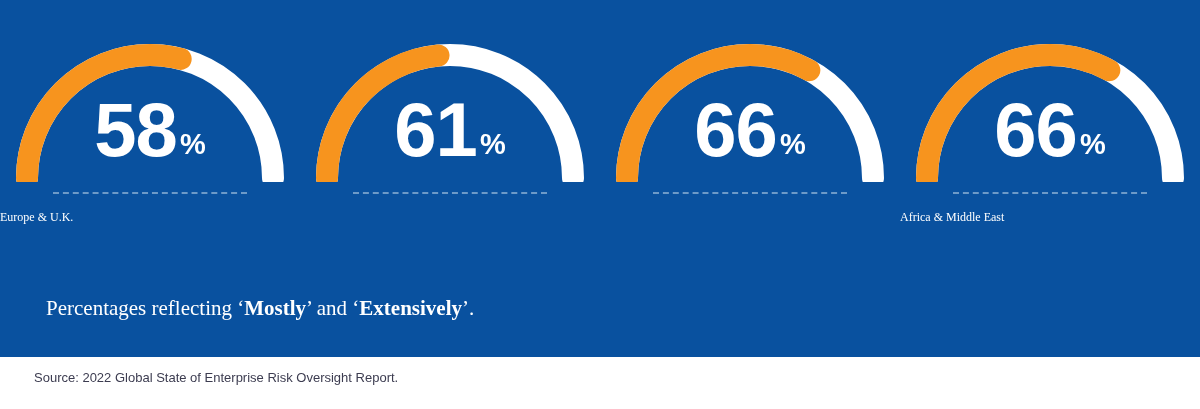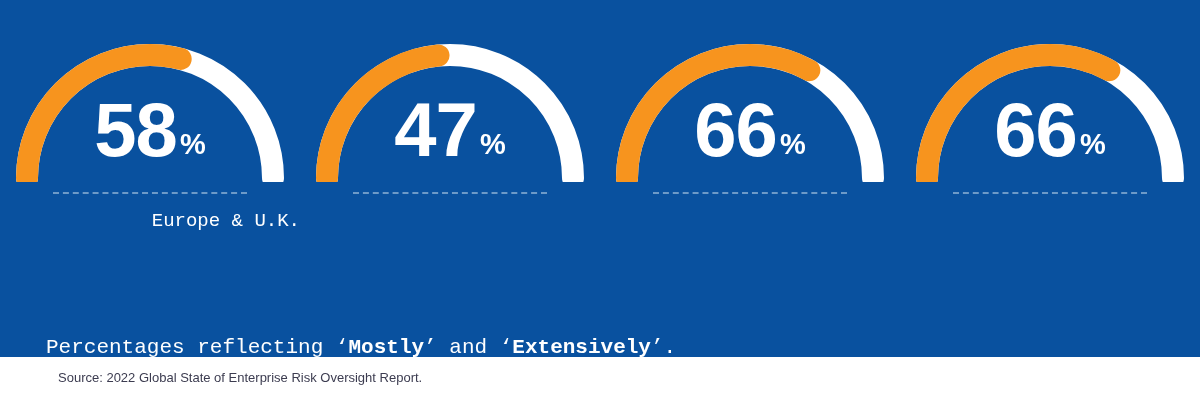--- a/index.html
+++ b/index.html
@@ -86,42 +86,41 @@
     width: 194px;
     height: 2px;
     border-top: 2px dashed #7FA7D0;
     opacity: 0.85;
   }
   .gauge-label {
     position: absolute;
     left: 0;
     top: 180px;
     width: 300px;
-    text-align: right;
-    font-size: 19px;
+    text-align: left;
+    font-size: 12px;
     color: #ffffff;
-    font-family: Liberation Mono, monospace;
+    font-family: Liberation Serif, serif;
     white-space: nowrap;
   }
   .caption {
     position: absolute;
     left: 46px;
     top: 296px;
     font-size: 21px;
     color: #ffffff;
-    font-family: Liberation Mono, monospace;
+    font-family: Liberation Serif, serif;
     white-space: nowrap;
-    margin-top: 40px;
   }
   .caption b {
     font-weight: bold;
   }
   .source {
     position: absolute;
-    left: 58px;
+    left: 34px;
     top: 370px;
     font-size: 13px;
     color: #3C3C50;
     font-family: "Liberation Sans", sans-serif;
     white-space: nowrap;
   }
 </style>
 </head>
 <body>
 
@@ -146,21 +145,21 @@
     </div>
 
     <div class="gauge-card">
       <div class="gauge-arc-wrap">
         <svg width="300" height="152" viewBox="0 0 300 152">
           <path d="M 27 148 A 123 123 0 0 1 273 148" fill="none" stroke="#FFFFFF" stroke-width="22" stroke-linecap="round"></path>
           <path class="gauge-fill" d="M 27 148 A 123 123 0 0 1 273 148" fill="none" stroke="#F7941E" stroke-width="22" stroke-linecap="round" stroke-dasharray="181.64101531982422 206.8292300415039" stroke-dashoffset="0"></path>
         </svg>
       </div>
       <div class="gauge-value">
-        <span class="gauge-number">47</span><span class="gauge-pct">%</span>
+        <span class="gauge-number">61</span><span class="gauge-pct">%</span>
       </div>
       <div class="gauge-divider"></div>
     </div>
 
     <div class="gauge-card">
       <div class="gauge-arc-wrap">
         <svg width="300" height="152" viewBox="0 0 300 152">
           <path d="M 27 148 A 123 123 0 0 1 273 148" fill="none" stroke="#FFFFFF" stroke-width="22" stroke-linecap="round"></path>
           <path class="gauge-fill" d="M 27 148 A 123 123 0 0 1 273 148" fill="none" stroke="#F7941E" stroke-width="22" stroke-linecap="round" stroke-dasharray="255.07036193847657 133.39988342285156" stroke-dashoffset="0"></path>
         </svg>
@@ -175,20 +174,21 @@
       <div class="gauge-arc-wrap">
         <svg width="300" height="152" viewBox="0 0 300 152">
           <path d="M 27 148 A 123 123 0 0 1 273 148" fill="none" stroke="#FFFFFF" stroke-width="22" stroke-linecap="round"></path>
           <path class="gauge-fill" d="M 27 148 A 123 123 0 0 1 273 148" fill="none" stroke="#F7941E" stroke-width="22" stroke-linecap="round" stroke-dasharray="255.07036193847657 133.39988342285156" stroke-dashoffset="0"></path>
         </svg>
       </div>
       <div class="gauge-value">
         <span class="gauge-number">66</span><span class="gauge-pct">%</span>
       </div>
       <div class="gauge-divider"></div>
+      <div class="gauge-label">Africa &amp; Middle East</div>
     </div>
 
   </div>
 
   <div class="caption"><span>Percentages reflecting </span><span>‘</span><b>Mostly</b><span>’</span><span> and </span><span>‘</span><b>Extensively</b><span>’</span><span>.</span></div>
 
   <div class="source">Source: 2022 Global State of Enterprise Risk Oversight Report.</div>
 
 </div>
 

